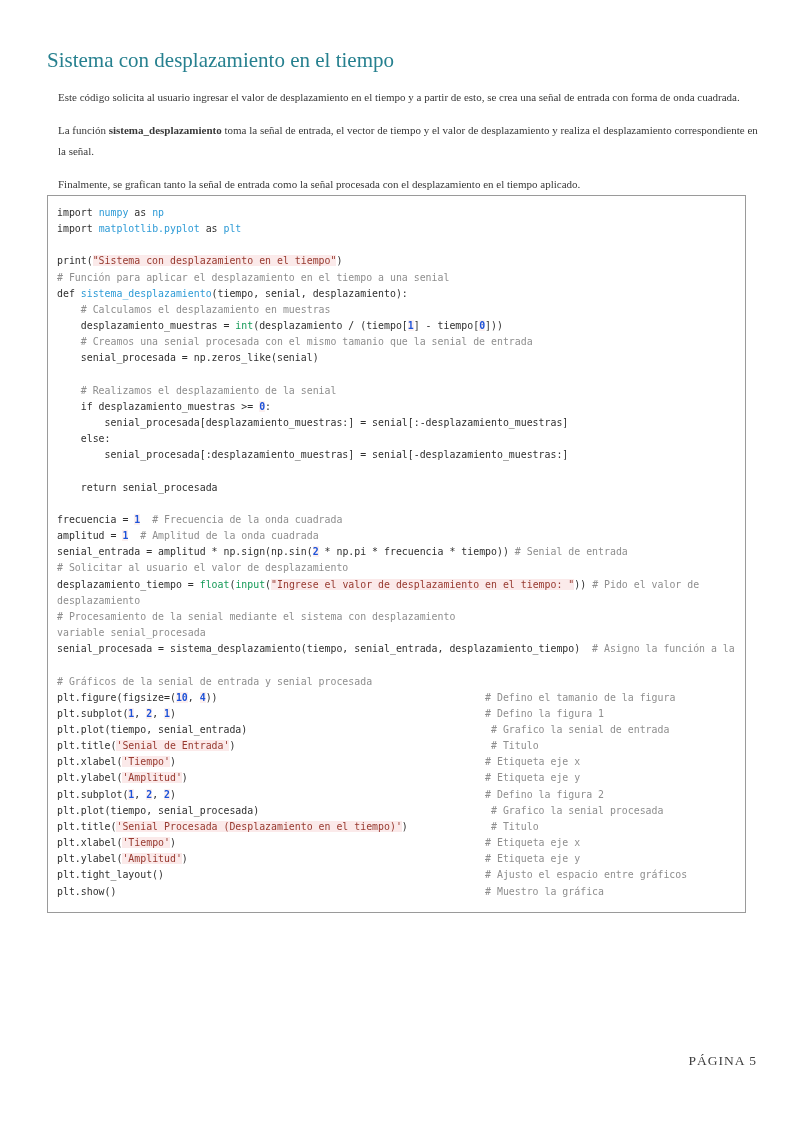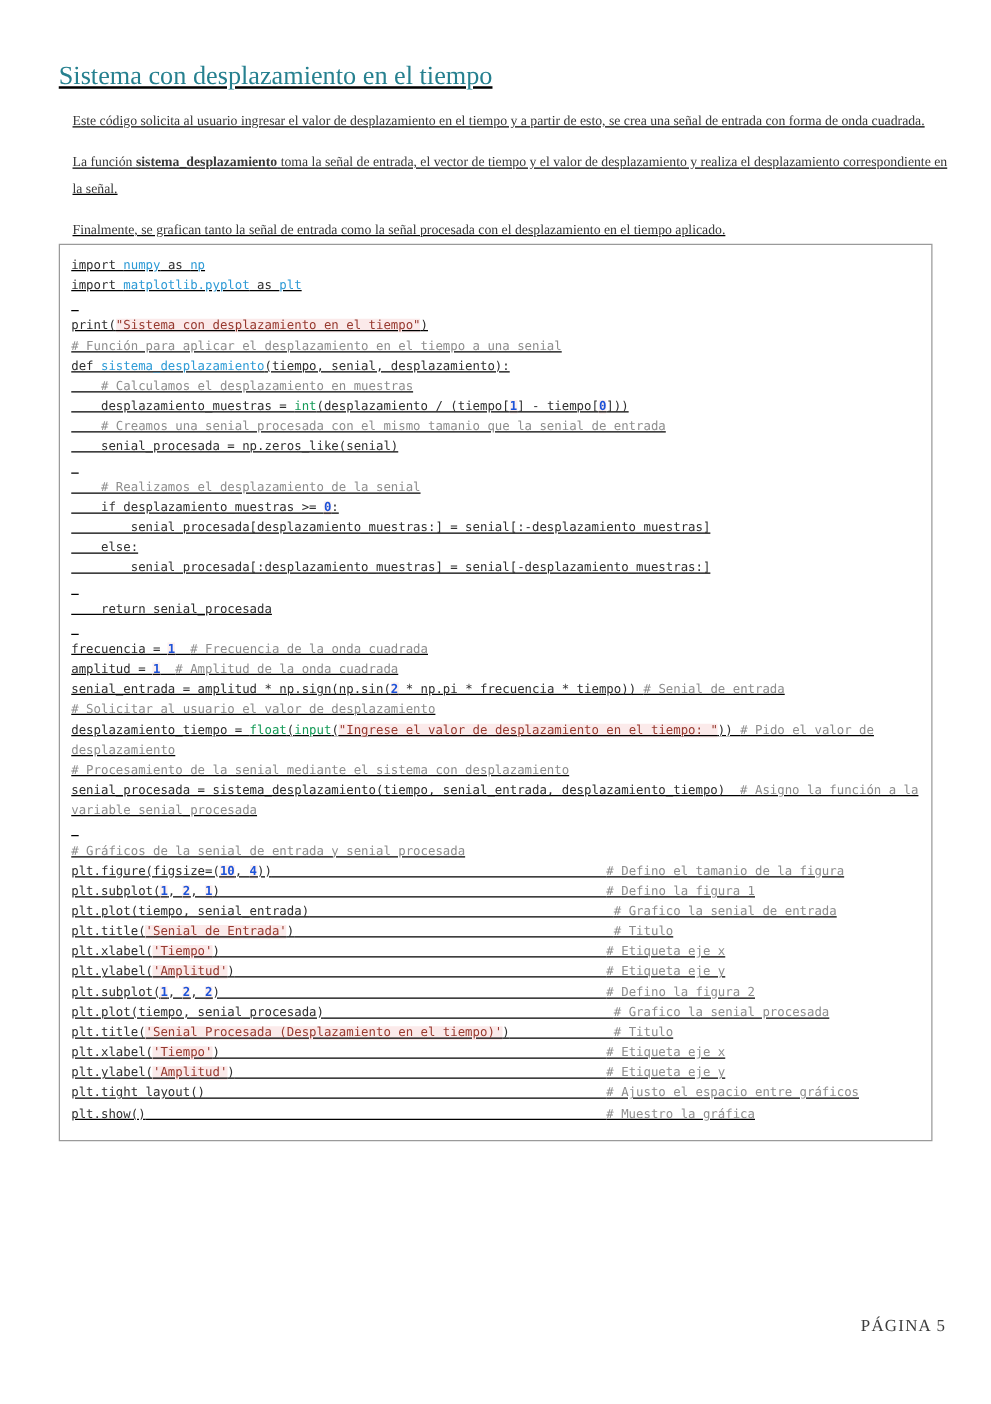--- a/index.html
+++ b/index.html
@@ -3,21 +3,21 @@
 <meta charset="utf-8">
 <style>
   html, body { margin: 0; padding: 0; }
   body {
     width: 793px; height: 1123px;
     background: #ffffff;
     font-family: "Liberation Serif", serif;
     position: relative;
     overflow: hidden;
   }
-  .page { padding: 47px 47px 12px 47px; text-decoration: underline; }
+  .page { padding: 47px 47px 12px 47px; }
 
   h1.title {
     margin: 0 0 14px 0;
     font-size: 21px;
     line-height: 26px;
     font-weight: 400;
     color: var(--title, #26808F);
     font-family: "Liberation Serif", serif;
   }
 
@@ -91,22 +91,22 @@
       <div class="cl">&nbsp;</div>
       <div class="cl"><span class="tok-p">    return senial_procesada</span></div>
       <div class="cl">&nbsp;</div>
       <div class="cl"><span class="tok-p">frecuencia = </span><span class="tok-n">1</span><span class="tok-p">  </span><span class="tok-c"># Frecuencia de la onda cuadrada</span></div>
       <div class="cl"><span class="tok-p">amplitud = </span><span class="tok-n">1</span><span class="tok-p">  </span><span class="tok-c"># Amplitud de la onda cuadrada</span></div>
       <div class="cl"><span class="tok-p">senial_entrada = amplitud * np.sign(np.sin(</span><span class="tok-n">2</span><span class="tok-p"> * np.pi * frecuencia * tiempo)) </span><span class="tok-c"># Senial de entrada</span></div>
       <div class="cl"><span class="tok-c"># Solicitar al usuario el valor de desplazamiento</span></div>
       <div class="cl"><span class="tok-p">desplazamiento_tiempo = </span><span class="tok-f">float</span><span class="tok-p">(</span><span class="tok-f">input</span><span class="tok-p">(</span><span class="tok-s">"Ingrese el valor de desplazamiento en el tiempo: "</span><span class="tok-p">)) </span><span class="tok-c"># Pido el valor de</span></div>
       <div class="cl"><span class="tok-c">desplazamiento</span></div>
       <div class="cl"><span class="tok-c"># Procesamiento de la senial mediante el sistema con desplazamiento</span></div>
+      <div class="cl"><span class="tok-c">variable senial_procesada</span></div>
       <div class="cl"><span class="tok-p">senial_procesada = sistema_desplazamiento(tiempo, senial_entrada, desplazamiento_tiempo)  </span><span class="tok-c"># Asigno la función a la</span></div>
-      <div class="cl"><span class="tok-c">variable senial_procesada</span></div>
       <div class="cl">&nbsp;</div>
       <div class="cl"><span class="tok-c"># Gráficos de la senial de entrada y senial procesada</span></div>
       <div class="cl"><span class="tok-p">plt.figure(figsize=(</span><span class="tok-n">10</span><span class="tok-p">, </span><span class="tok-n">4</span><span class="tok-p">))</span><span class="tok-p">                                             </span><span class="tok-c"># Defino el tamanio de la figura</span></div>
       <div class="cl"><span class="tok-p">plt.subplot(</span><span class="tok-n">1</span><span class="tok-p">, </span><span class="tok-n">2</span><span class="tok-p">, </span><span class="tok-n">1</span><span class="tok-p">)</span><span class="tok-p">                                                    </span><span class="tok-c"># Defino la figura 1</span></div>
       <div class="cl"><span class="tok-p">plt.plot(tiempo, senial_entrada)</span><span class="tok-p">                                         </span><span class="tok-c"># Grafico la senial de entrada</span></div>
       <div class="cl"><span class="tok-p">plt.title(</span><span class="tok-s">'Senial de Entrada'</span><span class="tok-p">)</span><span class="tok-p">                                           </span><span class="tok-c"># Titulo</span></div>
       <div class="cl"><span class="tok-p">plt.xlabel(</span><span class="tok-s">'Tiempo'</span><span class="tok-p">)</span><span class="tok-p">                                                    </span><span class="tok-c"># Etiqueta eje x</span></div>
       <div class="cl"><span class="tok-p">plt.ylabel(</span><span class="tok-s">'Amplitud'</span><span class="tok-p">)</span><span class="tok-p">                                                  </span><span class="tok-c"># Etiqueta eje y</span></div>
       <div class="cl"><span class="tok-p">plt.subplot(</span><span class="tok-n">1</span><span class="tok-p">, </span><span class="tok-n">2</span><span class="tok-p">, </span><span class="tok-n">2</span><span class="tok-p">)</span><span class="tok-p">                                                    </span><span class="tok-c"># Defino la figura 2</span></div>
       <div class="cl"><span class="tok-p">plt.plot(tiempo, senial_procesada)</span><span class="tok-p">                                       </span><span class="tok-c"># Grafico la senial procesada</span></div>

